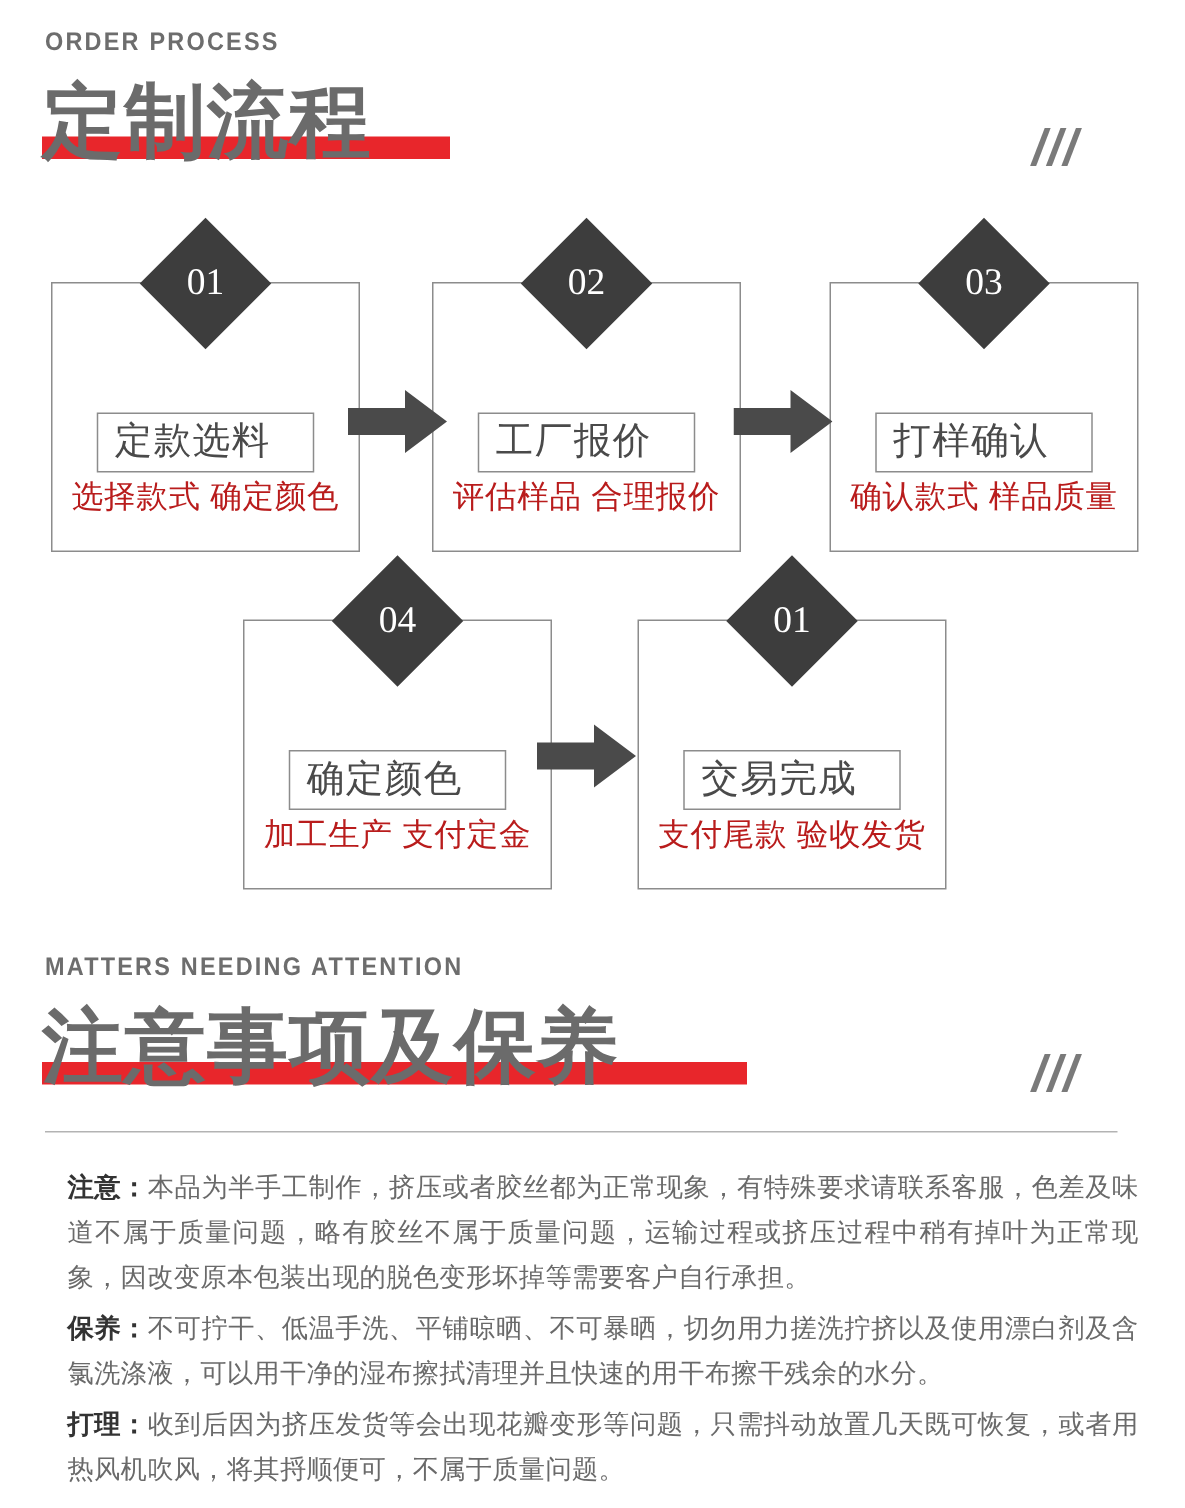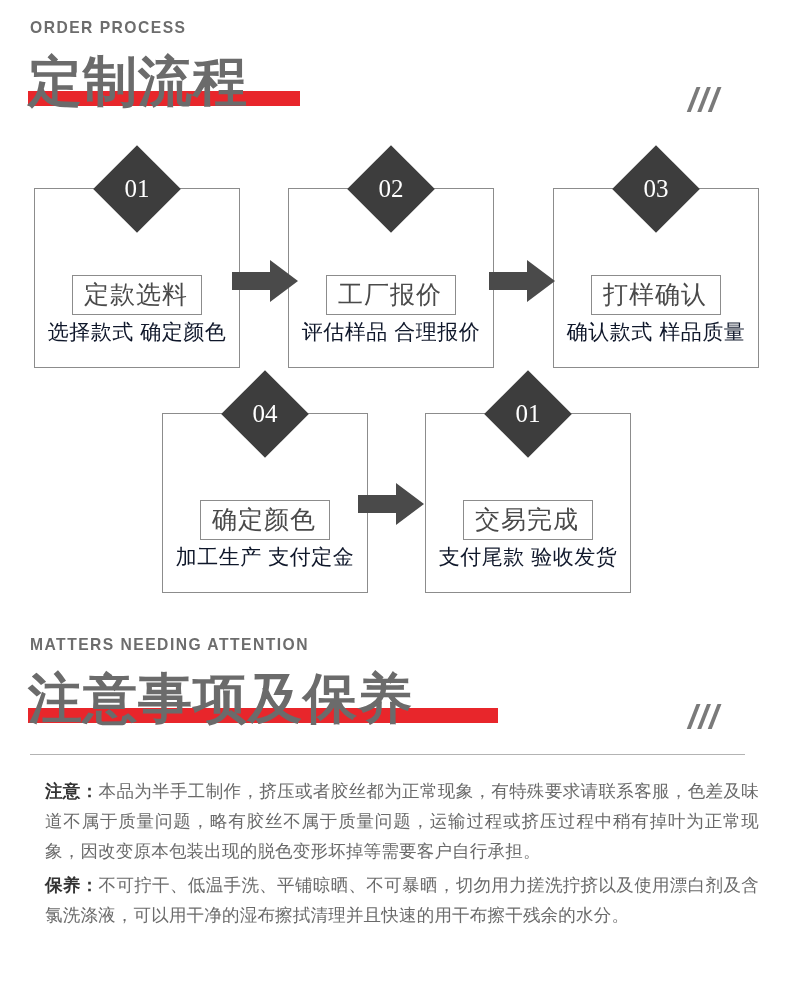--- a/index.html
+++ b/index.html
@@ -113,36 +113,36 @@
     letter-spacing: 0px;
     z-index: 4;
     pointer-events: none;
   }
   .box-label {
     position: absolute;
     left: 50%;
     transform: translateX(-50%);
     top: 86px;
     border: 1.5px solid #8c8c8c;
-    padding: 3px 13px 5px 11px;
+    padding: 3px 28px 5px 11px;
     font-size: 25px;
     line-height: 30px;
     color: #4a4a4a;
     white-space: nowrap;
     background: #ffffff;
     letter-spacing: 1px;
   }
   .box-caption {
     position: absolute;
     left: 50%;
     transform: translateX(-50%);
     top: 130px;
     font-size: 21px;
     line-height: 26px;
-    color: #0f172a;
+    color: #b91c1c;
     white-space: nowrap;
     letter-spacing: 0.5px;
   }
   .arrow {
     position: absolute;
     z-index: 5;
   }
 
   
   .divider {
@@ -244,13 +244,16 @@
 
 <div class="divider" style="left:30px; top:754px; width:715px;"></div>
 
 <div class="notes">
   <p class="note-p">
     <span class="note-label">注意：</span><span>本品为半手工制作，挤压或者胶丝都为正常现象，有特殊要求请联系客服，色差及味道不属于质量问题，略有胶丝不属于质量问题，运输过程或挤压过程中稍有掉叶为正常现象，因改变原本包装出现的脱色变形坏掉等需要客户自行承担。</span>
   </p>
   <p class="note-p">
     <span class="note-label">保养：</span><span>不可拧干、低温手洗、平铺晾晒、不可暴晒，切勿用力搓洗拧挤以及使用漂白剂及含氯洗涤液，可以用干净的湿布擦拭清理并且快速的用干布擦干残余的水分。</span>
   </p>
+  <p class="note-p">
+    <span class="note-label">打理：</span><span>收到后因为挤压发货等会出现花瓣变形等问题，只需抖动放置几天既可恢复，或者用热风机吹风，将其捋顺便可，不属于质量问题。</span>
+  </p>
 </div>
 
 </body></html>

